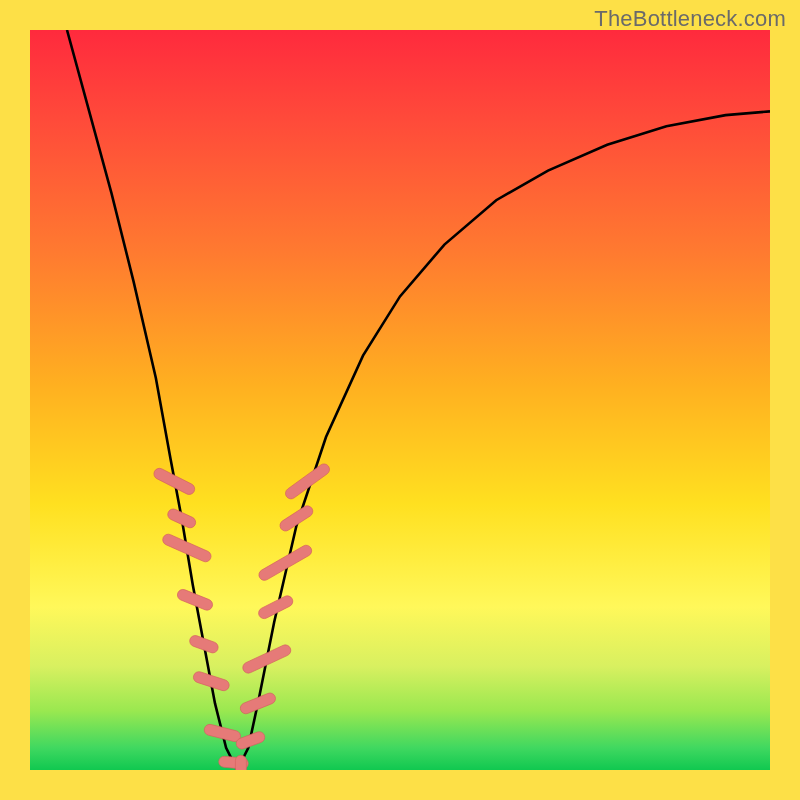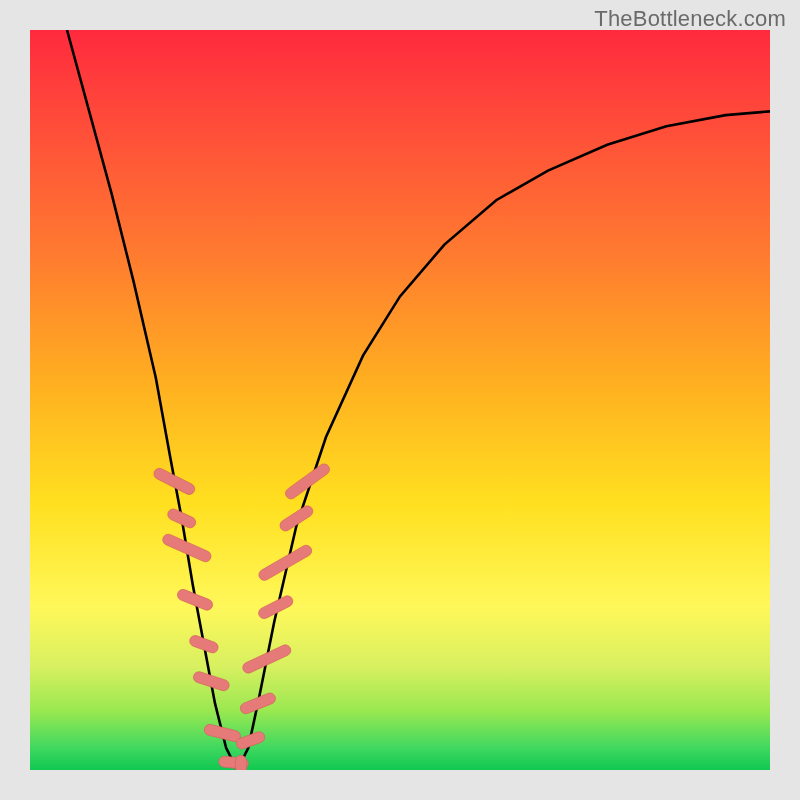--- a/index.html
+++ b/index.html
@@ -10,21 +10,21 @@
     overflow: hidden;
     background: #000;
     font-family: Arial, Helvetica, sans-serif;
   }
   .frame {
     position: absolute;
     left: 0;
     top: 0;
     width: 800px;
     height: 800px;
-    background: #e5e5e5;
+    background: #fde047;
   }
   .plot {
     position: absolute;
     left: 30px;
     top: 30px;
     width: 740px;
     height: 740px;
     
     background: linear-gradient(
       to bottom,

